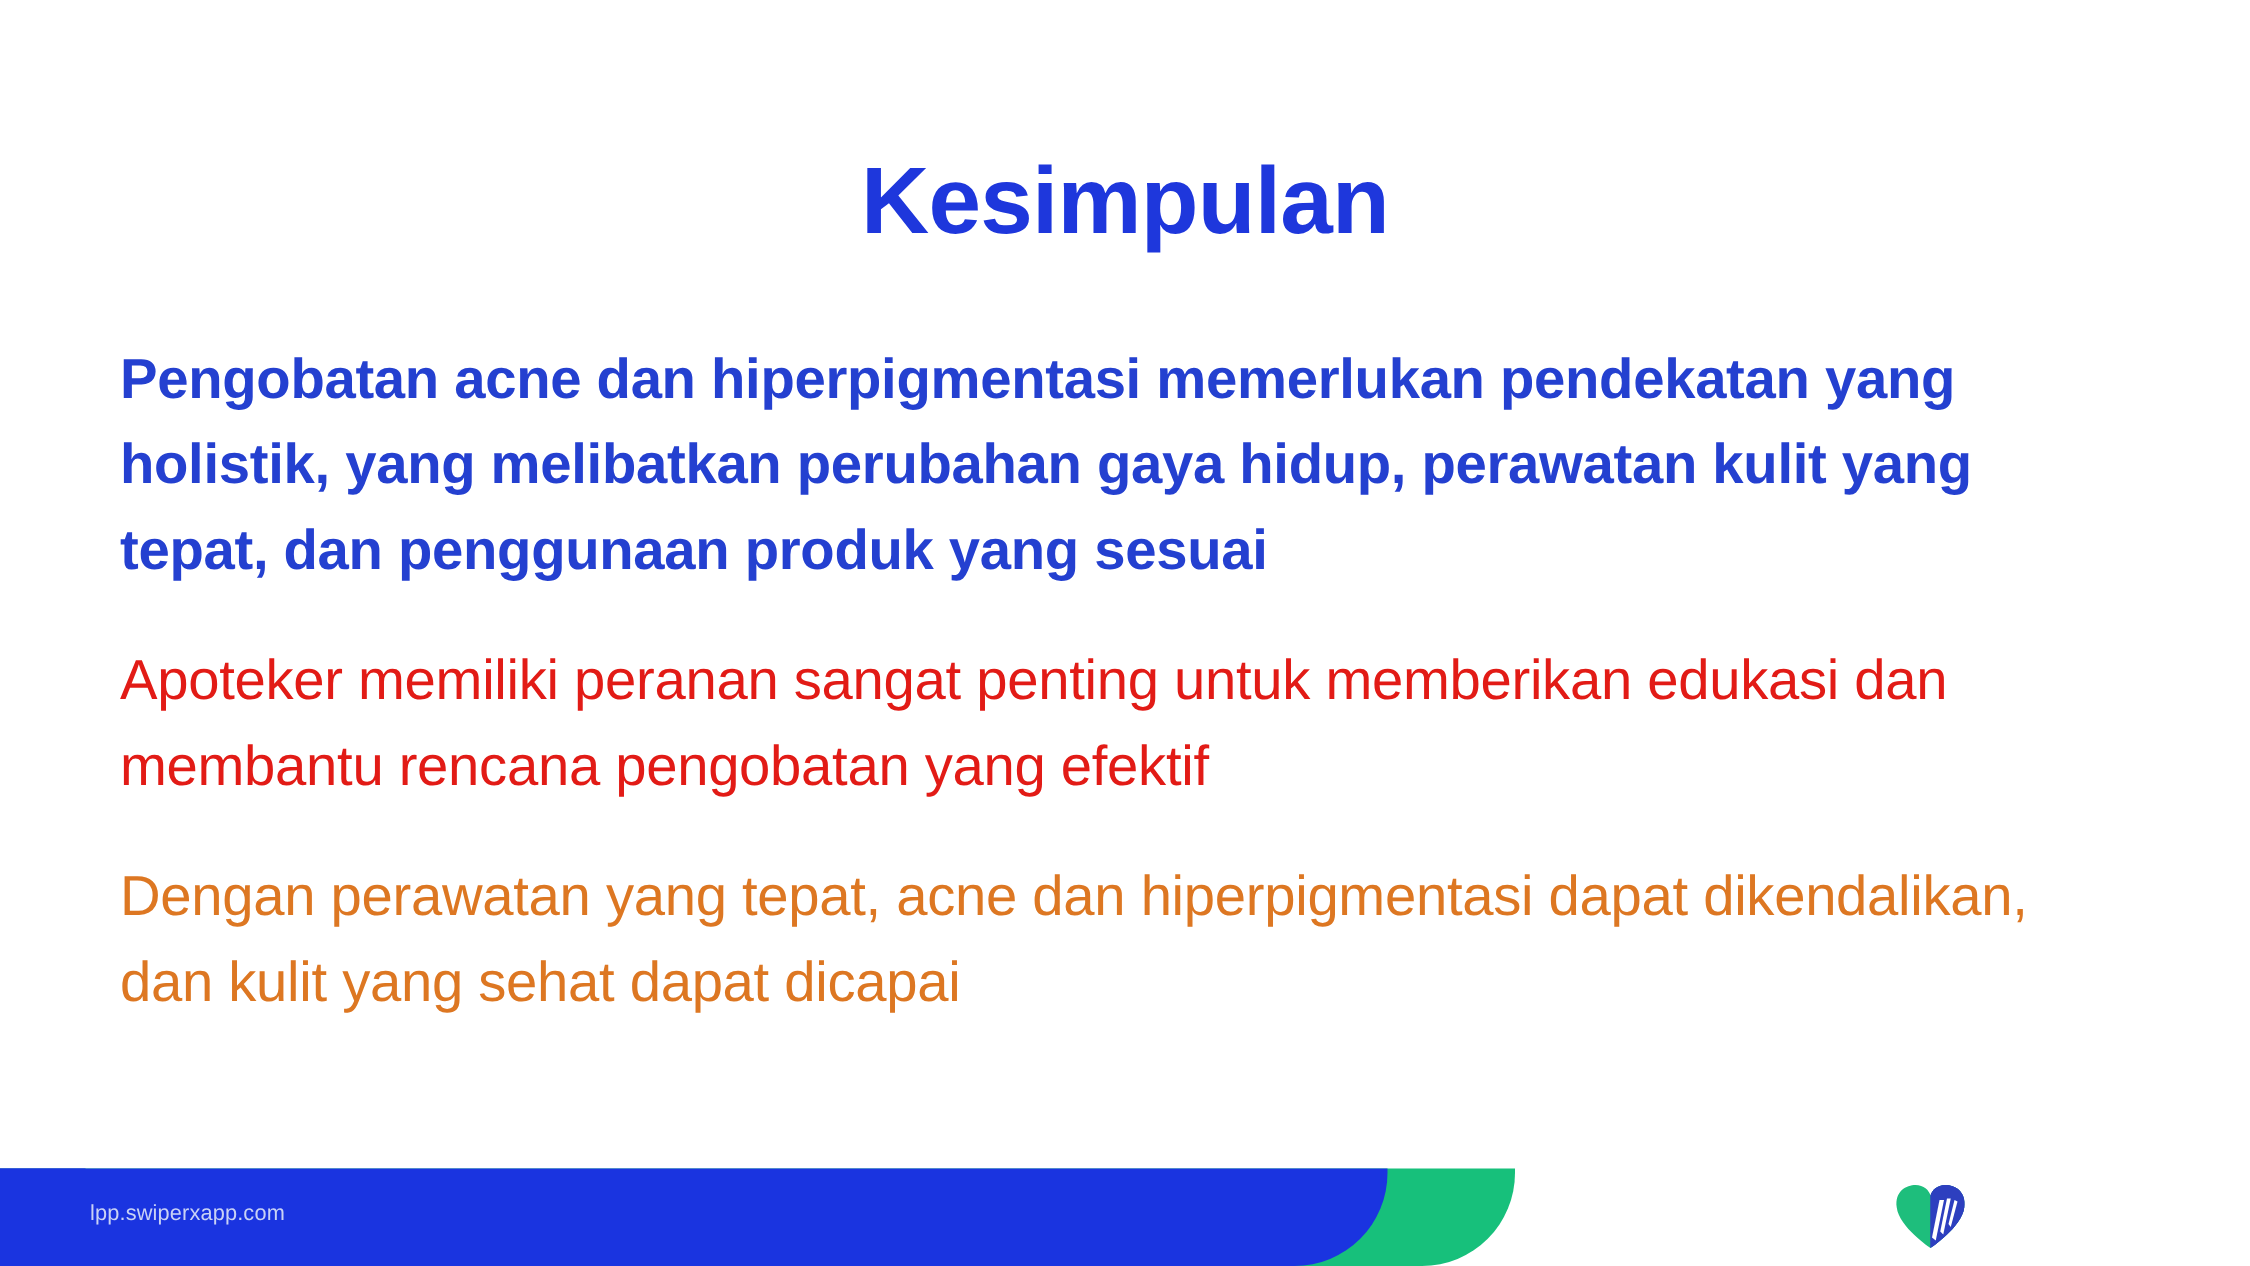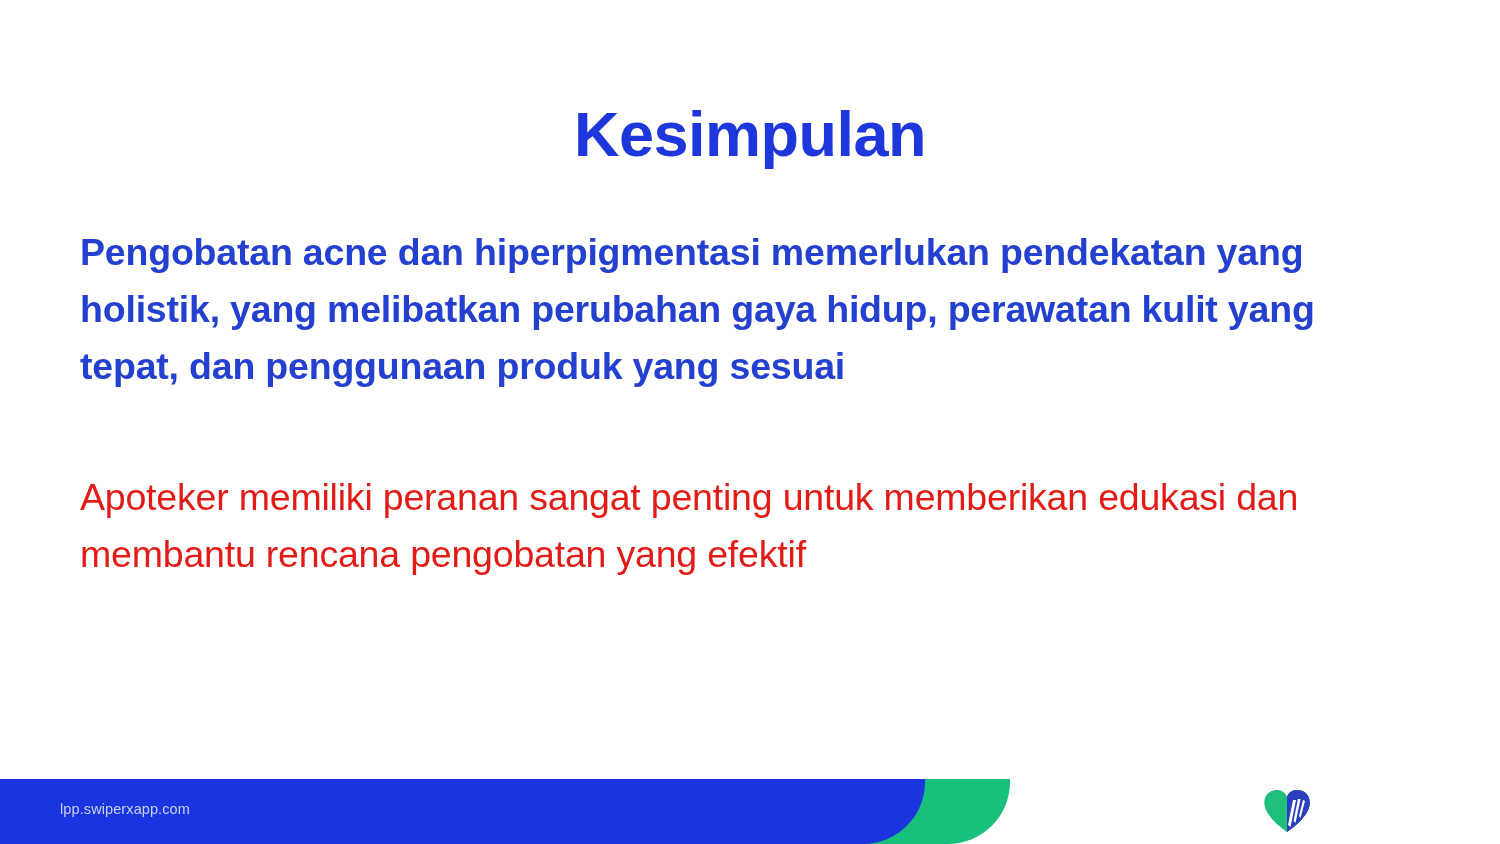--- a/index.html
+++ b/index.html
@@ -42,21 +42,21 @@
   }
 
   .para {
     font-size: 37.5px;
     line-height: 57px;
     font-weight: normal;
     letter-spacing: -0.2px;
     margin: 0;
   }
   .para + .para {
-    margin-top: 74px;
+    margin-top: 30px;
   }
   .para.p-blue   { color: #2440D0; font-weight: bold; }
   .para.p-red    { color: #E21B16; }
   .para.p-orange { color: #DD7722; }
 
   
   .footer-green {
     position: absolute;
     left: 0;
     top: 779px;
@@ -124,20 +124,21 @@
 </head>
 <body>
 
 <div class="slide">
 
   <h1 class="slide-title">Kesimpulan</h1>
 
   <div class="body-area">
     <p class="para p-blue">Pengobatan acne dan hiperpigmentasi memerlukan pendekatan yang holistik, yang melibatkan perubahan gaya hidup, perawatan kulit yang tepat, dan penggunaan produk yang sesuai</p>
     <p class="para p-red">Apoteker memiliki peranan sangat penting untuk memberikan edukasi dan membantu rencana pengobatan yang efektif</p>
+    <p class="para p-orange">Dengan perawatan yang tepat, acne dan hiperpigmentasi dapat dikendalikan, dan kulit yang sehat dapat dicapai</p>
   </div>
 
   <div class="footer-green"></div>
   <div class="footer-blue"></div>
   <div class="footer-blue-square"></div>
 
   <div class="footer-url">lpp.swiperxapp.com</div>
 
   <div class="logo">
     <svg class="logo-mark" viewBox="0 0 96 88">

